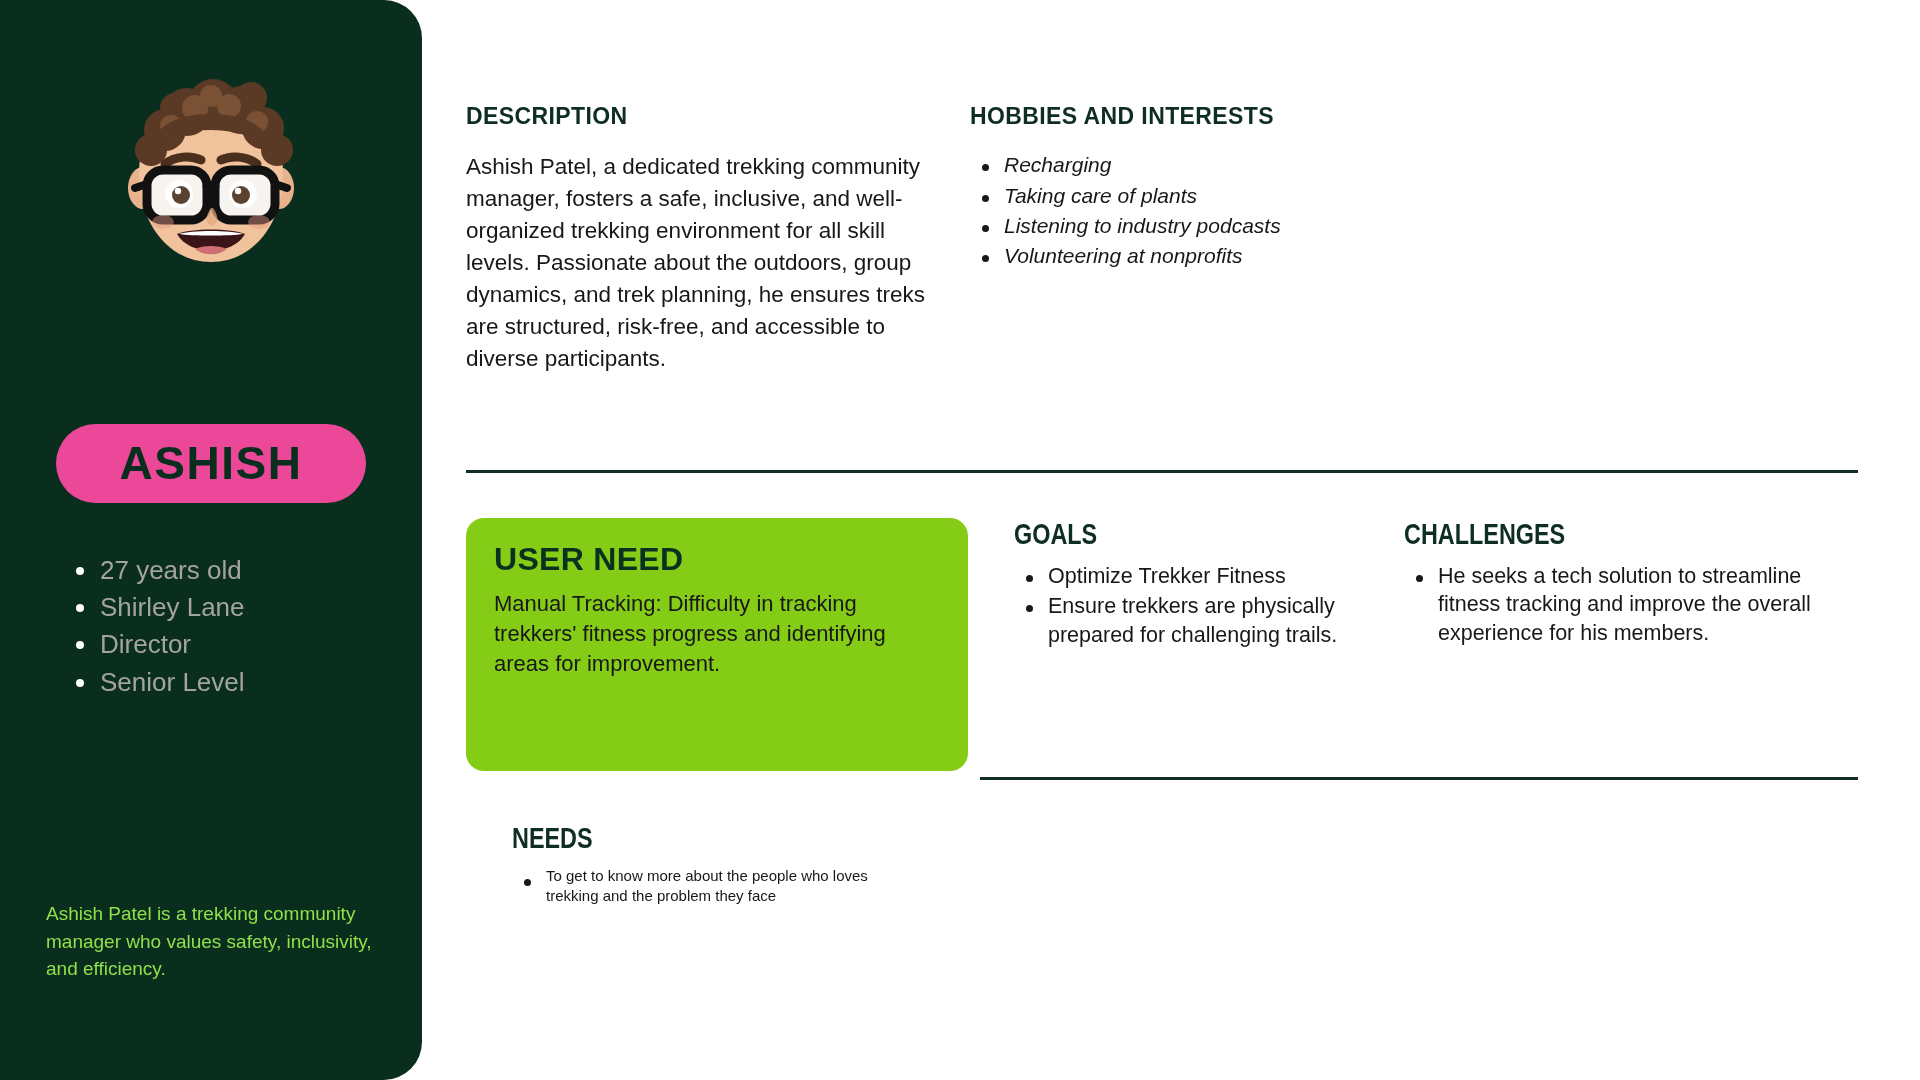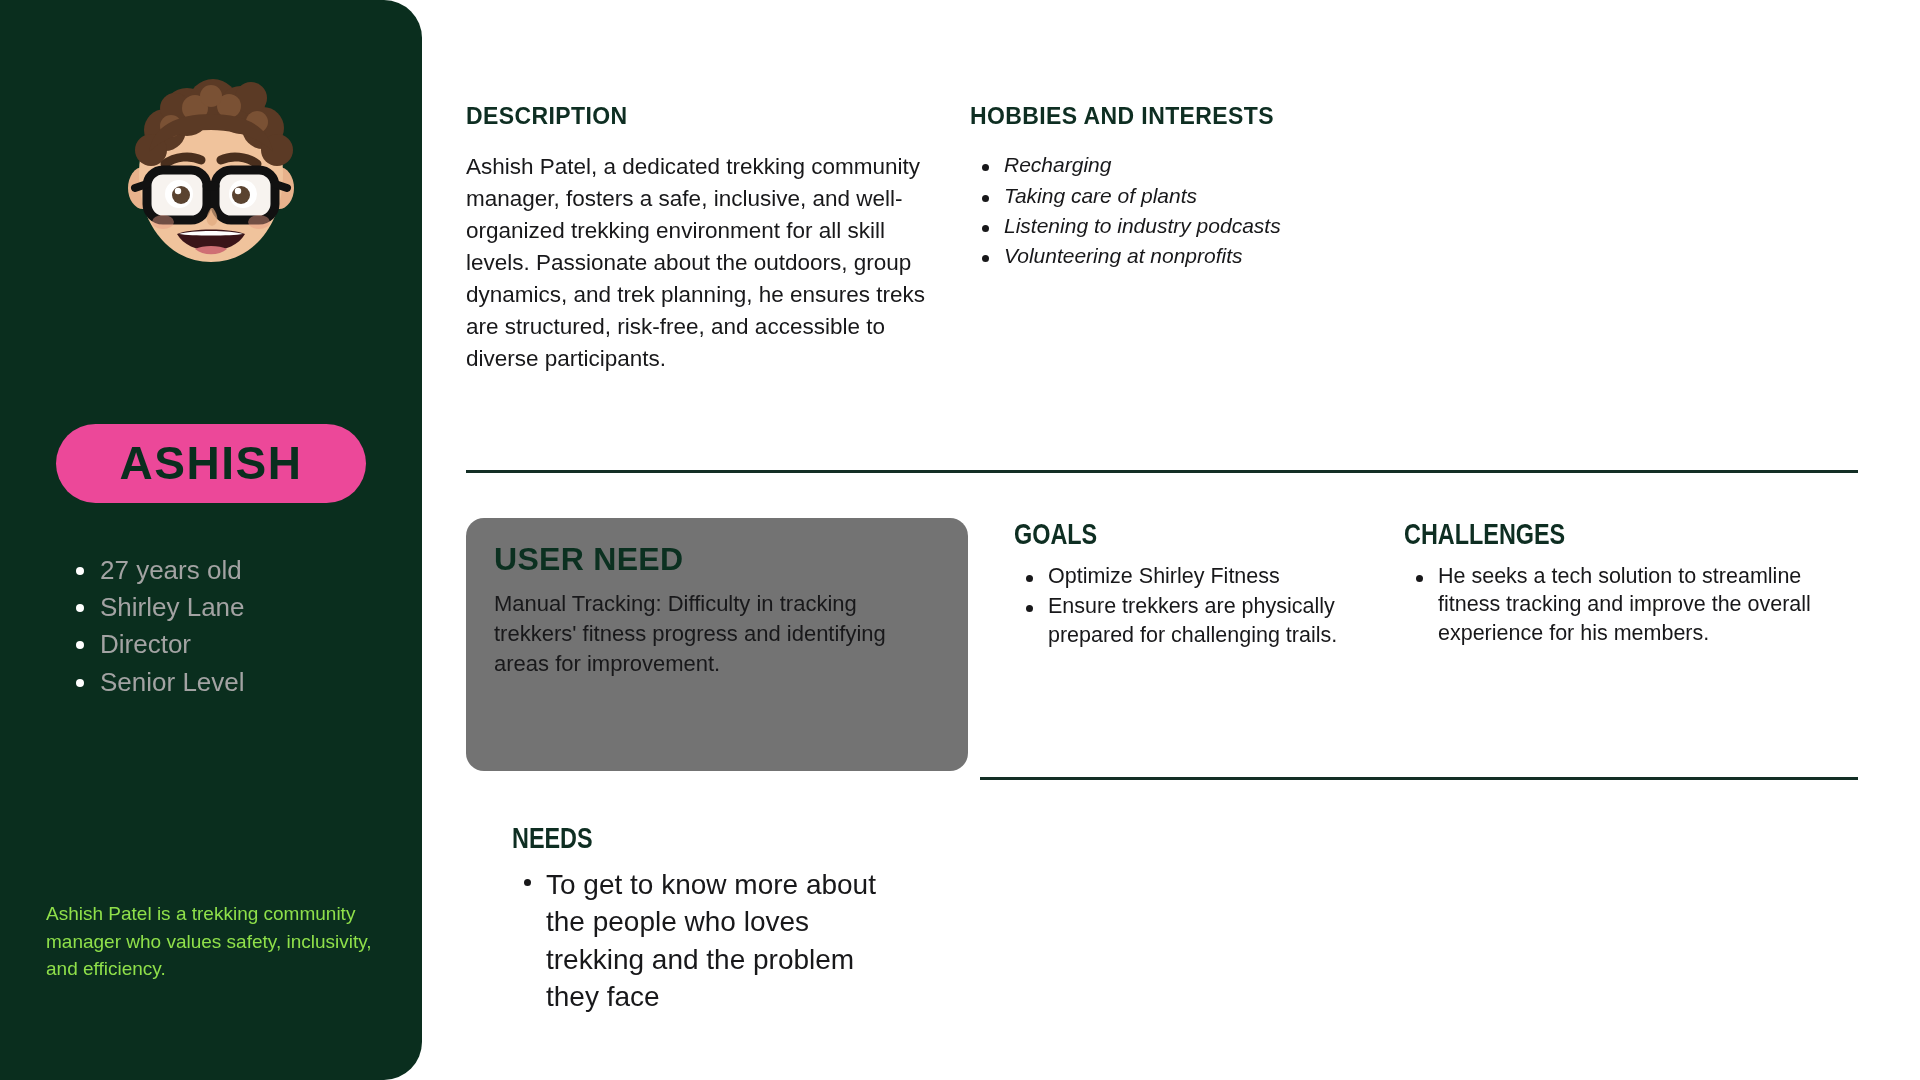--- a/index.html
+++ b/index.html
@@ -185,21 +185,21 @@
   
   .row-mid {
     position: absolute;
     left: 58px;
     top: 478px;
     width: 1392px;
     display: flex;
   }
 
   .green-card {
-    background: #737373;
+    background: #84cc16;
     border-radius: 18px;
     padding: 24px 28px 44px 28px;
   }
   .card-user-need { width: 502px; height: 253px; }
   .card-about { width: 502px; height: 253px; }
 
   .green-card .card-title {
     font-family: "Liberation Sans", sans-serif;
     font-weight: bold;
     font-size: 32px;
@@ -222,21 +222,21 @@
 
   
   .row-bot {
     position: absolute;
     left: 58px;
     top: 782px;
     width: 1392px;
     display: flex;
   }
   .col-needs { width: 400px; margin-left: 46px; }
-  .col-needs ul.bullets li { font-size: 28px; line-height: 1.34; }
+  .col-needs ul.bullets li { font-size: 15px; line-height: 1.34; }
 </style>
 </head>
 <body>
 
 <aside class="sidebar">
 
   <div class="avatar">
     <svg viewBox="0 0 240 240" xmlns="http://www.w3.org/2000/svg" aria-hidden="true">
 
       <ellipse cx="52" cy="132" rx="15" ry="21" fill="#e8b28c"></ellipse>
@@ -336,21 +336,21 @@
   <section class="row-mid">
 
     <div class="green-card card-user-need">
       <h3 class="card-title">USER NEED</h3>
       <p class="card-body">Manual Tracking: Difficulty in tracking trekkers' fitness progress and identifying areas for improvement.</p>
     </div>
 
     <div class="col-goals">
       <h2 class="section-head-cond">GOALS</h2>
       <ul class="bullets">
-        <li>Optimize Shirley Fitness</li>
+        <li>Optimize Trekker Fitness</li>
         <li> Ensure trekkers are physically prepared for challenging trails.</li>
       </ul>
     </div>
 
     <div class="col-chal">
       <h2 class="section-head-cond">CHALLENGES</h2>
       <ul class="bullets">
         <li>He seeks a tech solution to streamline fitness tracking and improve the overall experience for his members.</li>
       </ul>
     </div>

